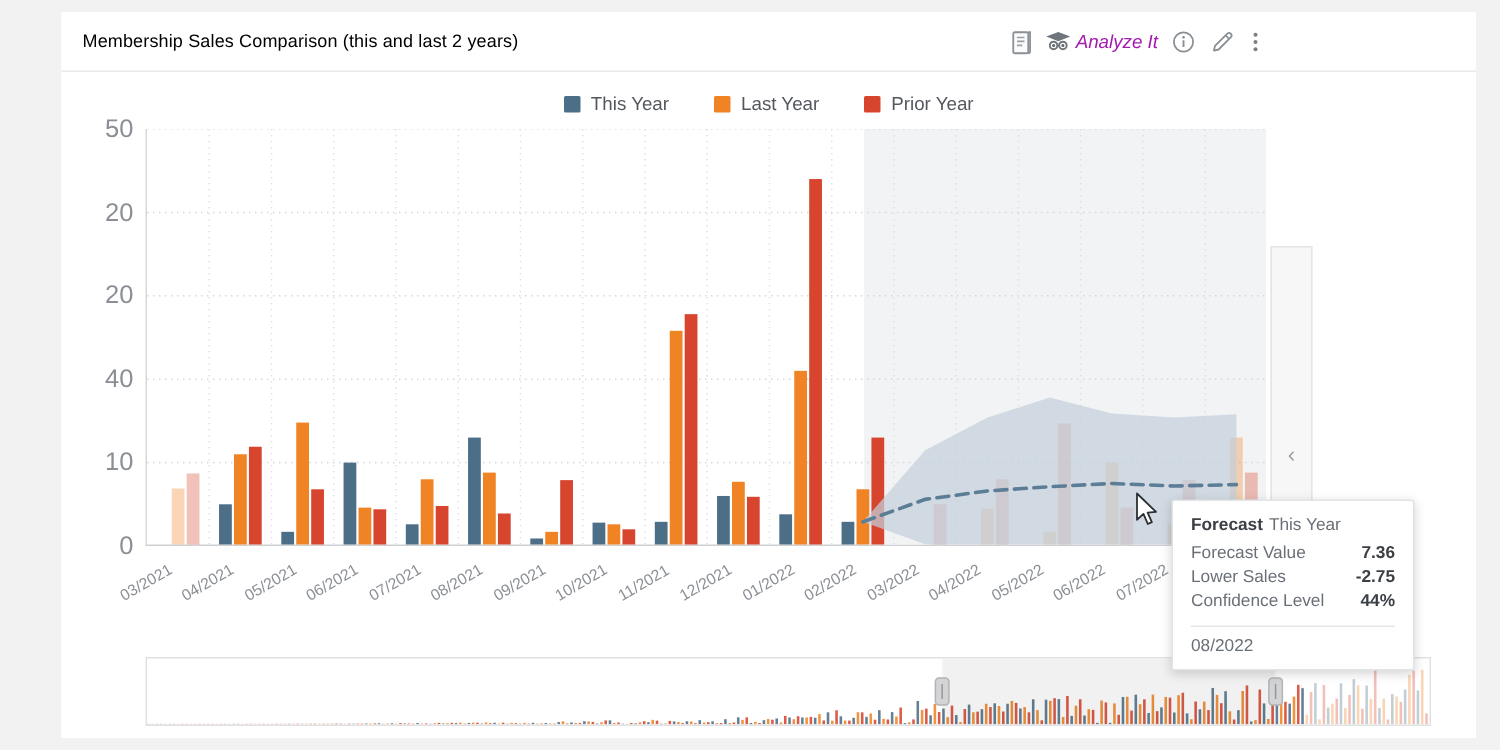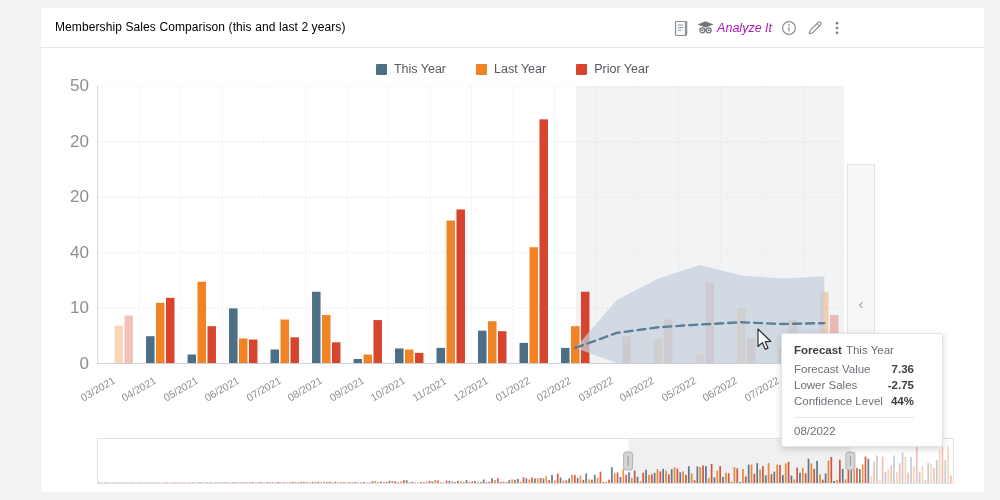--- a/index.html
+++ b/index.html
@@ -93,21 +93,21 @@
     border:1px solid #e0e1e3;box-sizing:border-box;background:#fff;
     overflow:hidden;cursor:pointer;
   }
   .minimap svg{position:absolute;left:0;top:0;display:block;}
 
   
   .tooltip{
     position:absolute;left:781px;top:333px;width:162px;
     background:#ffffff;border:1px solid #e2e3e5;border-radius:2px;
     box-shadow:0 2px 7px rgba(0,0,0,.17);
-    padding:10px 28px 9px 12px;box-sizing:border-box;
+    padding:10px 12px 9px 12px;box-sizing:border-box;
     z-index:40;
   }
   .tt-head{font-size:11.5px;margin-bottom:5px;white-space:nowrap;}
   .tt-head b{color:#3b4046;font-weight:bold;}
   .tt-head span{color:#6a7077;margin-left:4px;}
   .tt-row{display:flex;justify-content:space-between;align-items:center;font-size:11.5px;line-height:16px;}
   .tt-label{color:#6a7077;}
   .tt-value{color:#3b4046;font-weight:bold;}
   .tt-sep{border-top:1px solid #e6e7e9;margin:8px 0 7px 0;}
   .tt-date{font-size:11.5px;color:#6a7077;}

